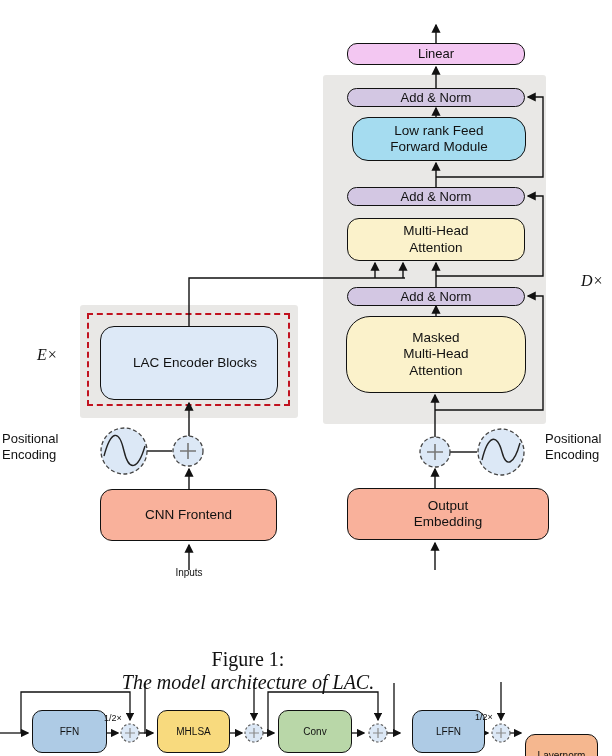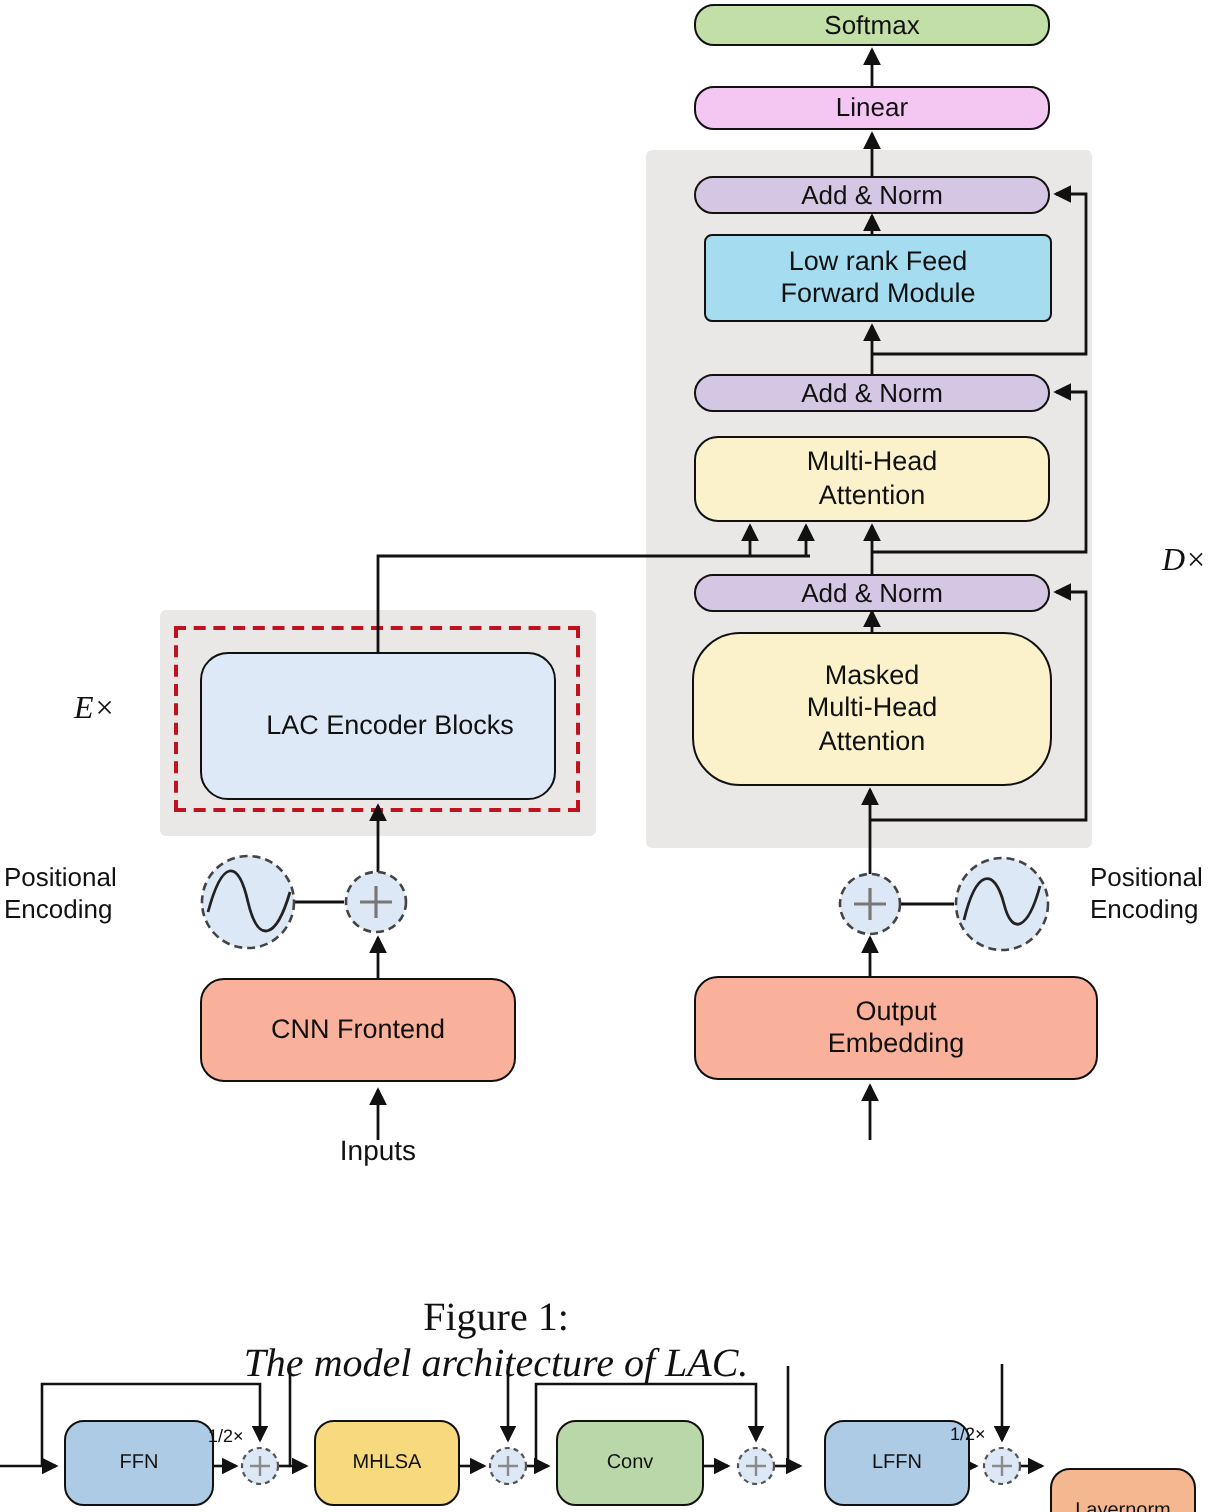--- a/index.html
+++ b/index.html
@@ -1,48 +1,48 @@
 <!DOCTYPE html>
 <html><head>
 <meta charset="utf-8">
 <style>
   html,body{margin:0;padding:0;background:#ffffff;}
   #stage{position:relative;width:612px;height:756px;background:#fff;overflow:hidden;
          font-family:"Liberation Sans",sans-serif;color:#111;}
   #wires{position:absolute;left:0;top:0;width:612px;height:756px;}
   .panel{position:absolute;background:#e9e8e6;border-radius:3px;}
   .bx{position:absolute;display:flex;align-items:center;justify-content:center;
-      text-align:center;border:1.8px solid #111;border-radius:4px;
+      text-align:center;border:1.8px solid #111;border-radius:16px;
       font-size:13.5px;line-height:1.2;white-space:pre-line;box-sizing:border-box;}
   .pill{border-radius:10px;font-size:13px;}
   
   .softmax{left:347px;top:2px;width:178px;height:21px;background:#c3dfa8;}
   .linear{left:347px;top:43px;width:178px;height:22px;background:#f3c7f2;}
   .gray-dec{left:323px;top:75px;width:223px;height:349px;}
   .addnorm1{left:347px;top:88px;width:178px;height:19px;background:#d3c7e3;}
   .lrff{left:352px;top:117px;width:174px;height:44px;background:#a5dcf0;}
   .addnorm2{left:347px;top:187px;width:178px;height:19px;background:#d3c7e3;}
   .mha{left:347px;top:218px;width:178px;height:43px;background:#fbf2cb;border-radius:12px;}
   .addnorm3{left:347px;top:287px;width:178px;height:19px;background:#d3c7e3;}
   .maskmha{left:346px;top:316px;width:180px;height:77px;background:#fbf2cb;border-radius:24px;}
   
   .gray-enc{left:80px;top:305px;width:218px;height:113px;}
   .reddash{position:absolute;left:87px;top:313px;width:203px;height:93px;
            border:2.6px dashed #c1121f;box-sizing:border-box;}
   .lac{left:100px;top:326px;width:178px;height:74px;background:#dde9f7;border-radius:14px;padding-left:12px;}
-  .cnn{left:100px;top:489px;width:158px;height:52px;background:#f9b19b;border-radius:12px;}
+  .cnn{left:100px;top:489px;width:177px;height:52px;background:#f9b19b;border-radius:12px;}
   .oe{left:347px;top:488px;width:202px;height:52px;background:#f9b19b;border-radius:12px;}
   
   .txt{position:absolute;white-space:pre-line;}
   .pe-left{left:2px;top:431px;width:72px;font-size:13px;line-height:16px;}
   .pe-right{left:545px;top:431px;width:66px;font-size:13px;line-height:16px;}
   .mult{font-family:"Liberation Serif",serif;font-style:italic;font-size:16px;}
   .emult{left:37px;top:346px;width:32px;}
   .dmult{left:581px;top:272px;width:32px;}
-  .inputs{left:149px;top:567px;width:80px;text-align:center;font-size:14px;}
+  .inputs{left:149px;top:567px;width:80px;text-align:center;font-size:10px;}
   .outputs{left:330px;top:569px;width:210px;text-align:center;font-size:13.5px;}
   .caption{left:0;top:625px;width:496px;text-align:center;
            font-family:"Liberation Serif",serif;font-size:20px;}
   .caption .ital{font-style:italic;}
   
   .sm{top:710px;height:43px;font-size:10px;border-radius:10px;}
   .ffn{left:32px;width:75px;background:#aecbe5;}
   .mhlsa{left:157px;width:73px;background:#f8da7e;}
   .conv{left:278px;width:74px;background:#b9d7a8;}
   .lffn{left:412px;width:73px;background:#aecbe5;}
@@ -148,21 +148,20 @@
       <path class="plus-sm" d="M130,728 L130,738 M125,733 L135,733"></path>
       <circle class="crc-sm" cx="254" cy="733" r="9"></circle>
       <path class="plus-sm" d="M254,728 L254,738 M249,733 L259,733"></path>
       <circle class="crc-sm" cx="378" cy="733" r="9"></circle>
       <path class="plus-sm" d="M378,728 L378,738 M373,733 L383,733"></path>
       <circle class="crc-sm" cx="501" cy="733" r="9"></circle>
       <path class="plus-sm" d="M501,728 L501,738 M496,733 L506,733"></path>
     </g>
   </svg>
 
-  <div class="bx pill softmax">Softmax</div>
   <div class="bx pill linear">Linear</div>
   <div class="bx pill addnorm1">Add &amp; Norm</div>
   <div class="bx lrff">Low rank Feed
 Forward Module</div>
   <div class="bx pill addnorm2">Add &amp; Norm</div>
   <div class="bx mha">Multi-Head
 Attention</div>
   <div class="bx pill addnorm3">Add &amp; Norm</div>
   <div class="bx maskmha">Masked
 Multi-Head

